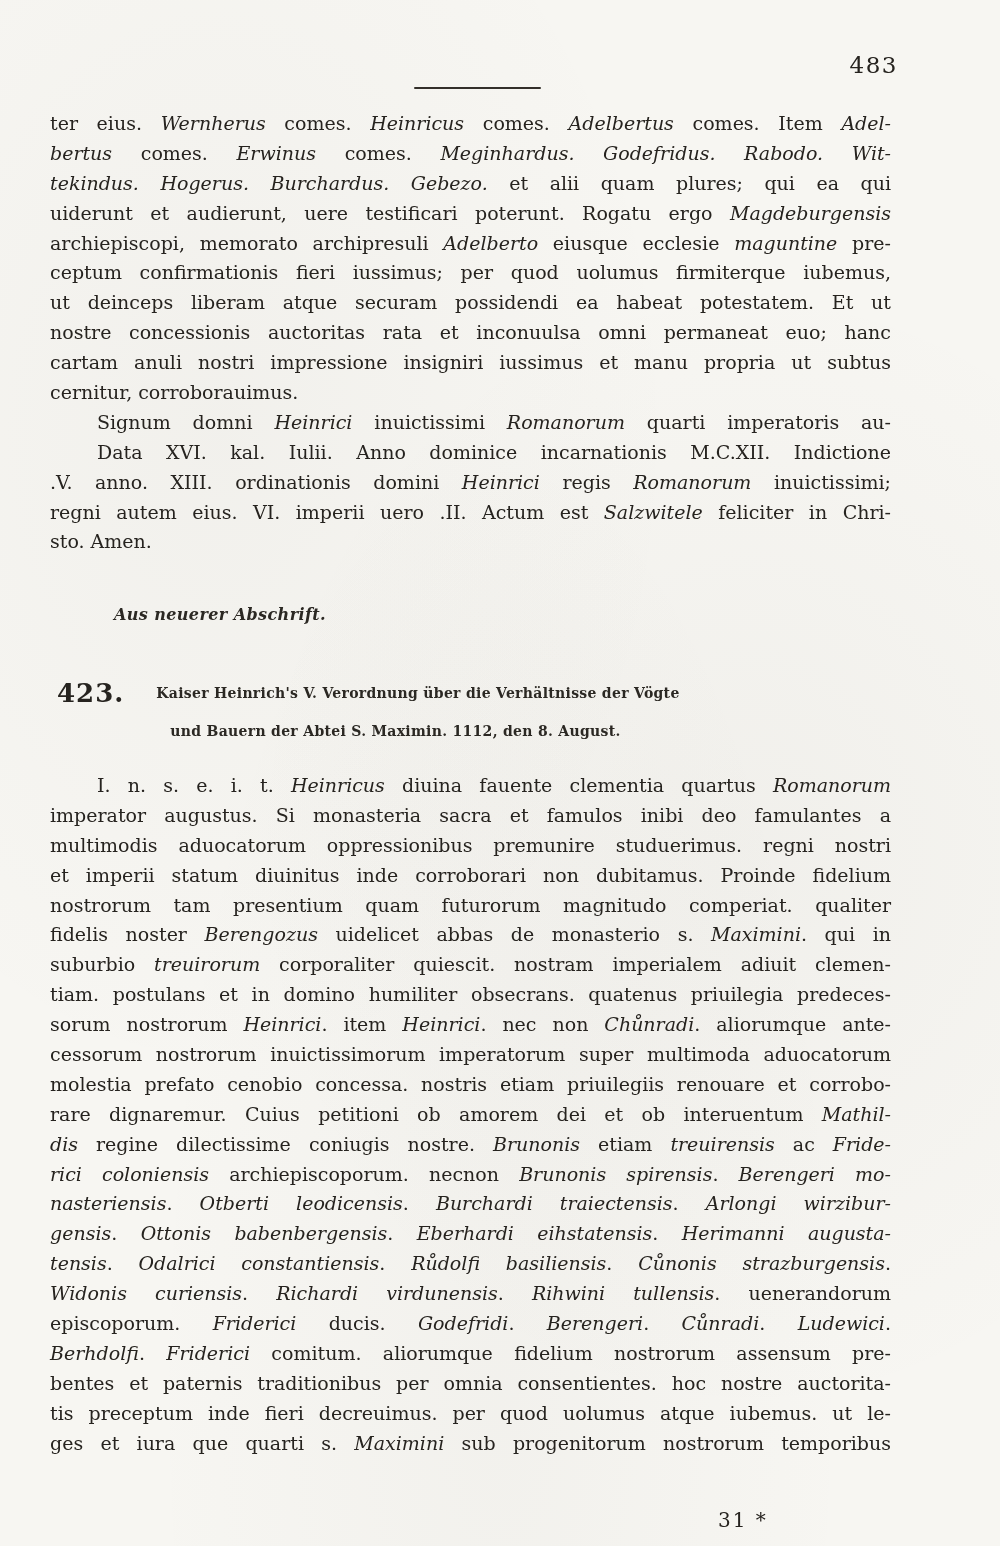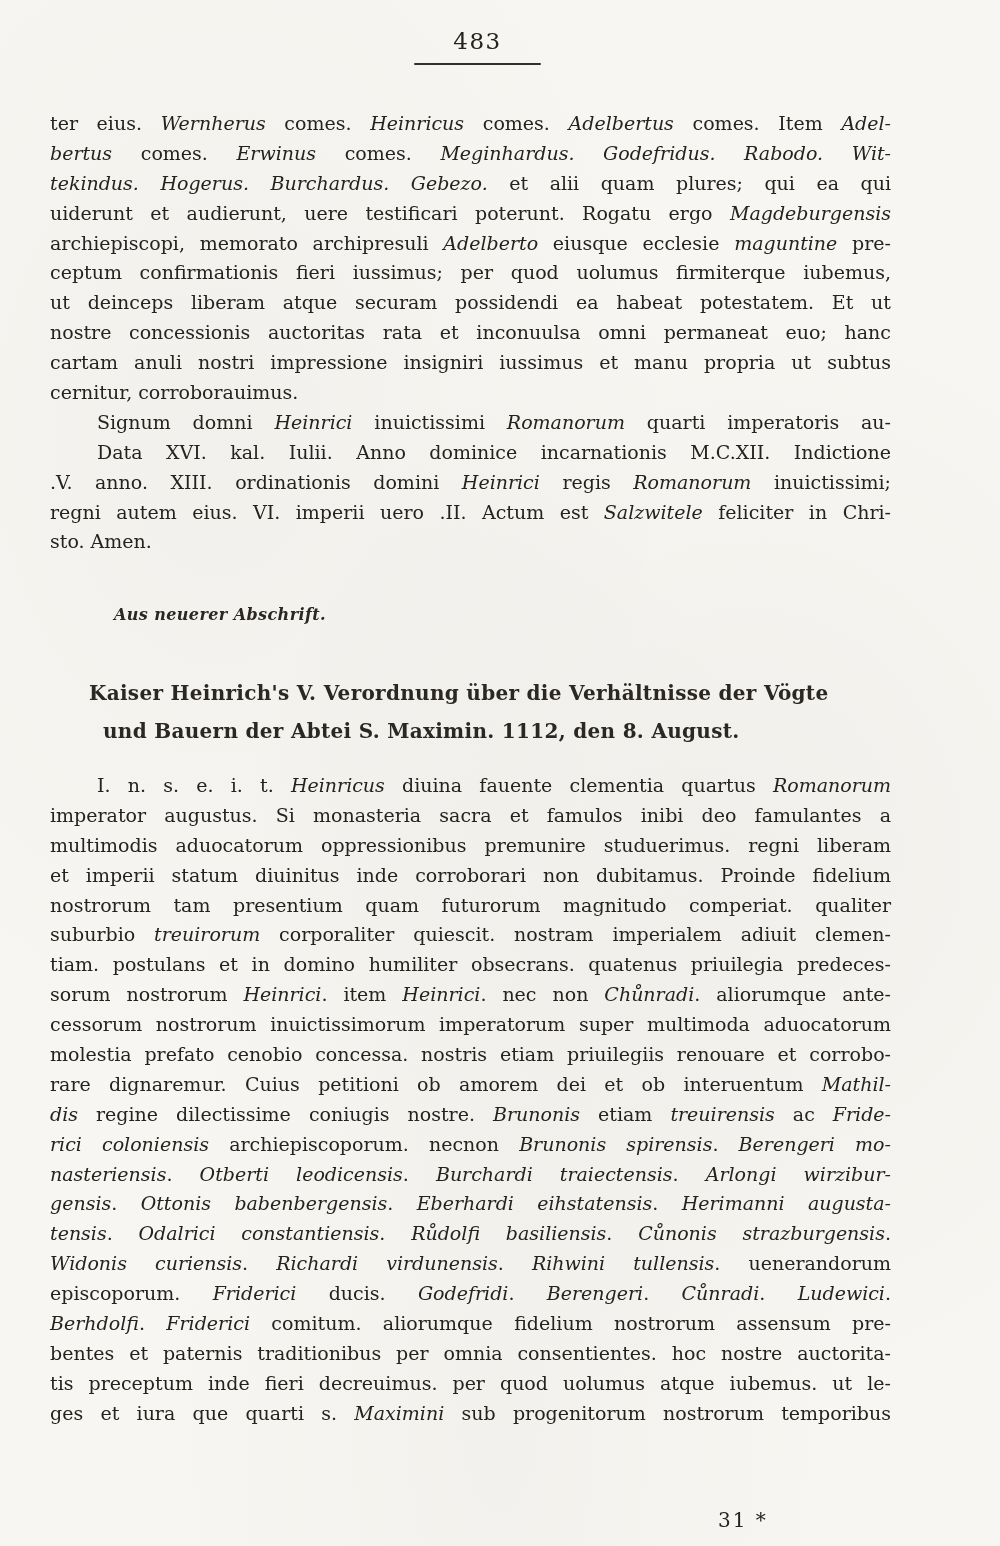--- a/index.html
+++ b/index.html
@@ -12,21 +12,21 @@
     background:
       radial-gradient(ellipse at 22% 28%, rgba(90,85,75,0.035), transparent 42%),
       radial-gradient(ellipse at 75% 55%, rgba(90,85,75,0.04), transparent 48%),
       radial-gradient(ellipse at 50% 90%, rgba(90,85,75,0.03), transparent 50%),
       var(--paper, #f7f6f2);
     color: var(--ink, #26231f);
     font-family:"DejaVu Serif", serif;
     overflow:hidden;
   }
 
-  .pagehead { position:absolute; top:28px; left:57px; width:841px; text-align:center; }
+  .pagehead { position:absolute; top:52px; left:57px; width:841px; text-align:right; }
   .pagenum  { font-size:23px; letter-spacing:1.5px; }
   .pagenum-rule { width:127px; height:2px; background:#332f2a; margin:9px auto 0; border-radius:1px; }
 
   .textblock { position:absolute; left:50px; width:841px; font-size:19px; }
   .block1 { top:109px; }
   .block2 { top:771px; }
 
   .line {
     height:29.9px; line-height:29.9px;
     white-space:nowrap;
@@ -39,21 +39,21 @@
 
   .source-note {
     position:absolute; left:114px; top:605px;
     font-size:16px; font-weight:bold; letter-spacing:0.4px;
     color:#2b2823;
     font-style:italic;
   }
 
   .entry-heading { position:absolute; left:57px; top:674px; width:841px; display:flex; }
   .entry-number { font-size:26px; font-weight:bold; letter-spacing:1px; line-height:38px; }
-  .entry-title  { margin-left:32px; font-size:20px; font-weight:bold; line-height:38px; letter-spacing:0.3px; color:#2b2823; }
+  .entry-title  { margin-left:32px; font-size:14px; font-weight:bold; line-height:38px; letter-spacing:0.3px; color:#2b2823; }
   .entry-title .line2 { padding-left:14px; }
 
   .signature-mark { position:absolute; left:718px; top:1508px; font-size:20px; letter-spacing:2px; }
 </style>
 </head>
 <body>
 
 <div class="page">
 
   <header class="pagehead">
@@ -75,32 +75,34 @@
       <div class="line indent"><span>Signum domni </span><span class="it">Heinrici</span><span> inuictissimi </span><span class="it">Romanorum</span><span> quarti imperatoris au-</span></div>
       <div class="line indent"><span>Data XVI. kal. Iulii. Anno dominice incarnationis M.C.XII. Indictione</span></div>
       <div class="line"><span>.V. anno. XIII. ordinationis domini </span><span class="it">Heinrici</span><span> regis </span><span class="it">Romanorum</span><span> inuictissimi;</span></div>
       <div class="line"><span>regni autem eius. VI. imperii uero .II. Actum est </span><span class="it">Salzwitele</span><span> feliciter in Chri-</span></div>
       <div class="line nojust"><span>sto. Amen.</span></div>
     </section>
 
   <div class="source-note">Aus neuerer Abschrift.</div>
 
   <section class="entry-heading">
+    <span class="entry-number">423.</span>
     <div class="entry-title">
       <div class="entry-title-line">Kaiser Heinrich's V. Verordnung über die Verhältnisse der Vögte</div>
       <div class="entry-title-line line2">und Bauern der Abtei S. Maximin.  1112, den 8. August.</div>
     </div>
   </section>
 
   <section class="textblock block2" id="block2">
       <div class="line indent"><span>I. n. s. e. i. t. </span><span class="it">Heinricus</span><span> diuina fauente clementia quartus </span><span class="it">Romanorum</span></div>
       <div class="line"><span>imperator augustus. Si monasteria sacra et famulos inibi deo famulantes a</span></div>
-      <div class="line"><span>multimodis aduocatorum oppressionibus premunire studuerimus. regni liberam</span></div>
+      <div class="line"><span>multimodis aduocatorum oppressionibus premunire studuerimus. regni nostri</span></div>
       <div class="line"><span>et imperii statum diuinitus inde corroborari non dubitamus. Proinde fidelium</span></div>
       <div class="line"><span>nostrorum tam presentium quam futurorum magnitudo comperiat. qualiter</span></div>
+      <div class="line"><span>fidelis noster </span><span class="it">Berengozus</span><span> uidelicet abbas de monasterio s. </span><span class="it">Maximini</span><span>. qui in</span></div>
       <div class="line"><span>suburbio </span><span class="it">treuirorum</span><span> corporaliter quiescit. nostram imperialem adiuit clemen-</span></div>
       <div class="line"><span>tiam. postulans et in domino humiliter obsecrans. quatenus priuilegia predeces-</span></div>
       <div class="line"><span>sorum nostrorum </span><span class="it">Heinrici</span><span>. item </span><span class="it">Heinrici</span><span>. nec non </span><span class="it">Chůnradi</span><span>. aliorumque ante-</span></div>
       <div class="line"><span>cessorum nostrorum inuictissimorum imperatorum super multimoda aduocatorum</span></div>
       <div class="line"><span>molestia prefato cenobio concessa. nostris etiam priuilegiis renouare et corrobo-</span></div>
       <div class="line"><span>rare dignaremur. Cuius petitioni ob amorem dei et ob interuentum </span><span class="it">Mathil-</span></div>
       <div class="line"><span class="it">dis</span><span> regine dilectissime coniugis nostre. </span><span class="it">Brunonis</span><span> etiam </span><span class="it">treuirensis</span><span> ac </span><span class="it">Fride-</span></div>
       <div class="line"><span class="it">rici coloniensis</span><span> archiepiscoporum. necnon </span><span class="it">Brunonis spirensis</span><span>. </span><span class="it">Berengeri mo-</span></div>
       <div class="line"><span class="it">nasteriensis</span><span>. </span><span class="it">Otberti leodicensis</span><span>. </span><span class="it">Burchardi traiectensis</span><span>. </span><span class="it">Arlongi wirzibur-</span></div>
       <div class="line"><span class="it">gensis</span><span>. </span><span class="it">Ottonis babenbergensis</span><span>. </span><span class="it">Eberhardi eihstatensis</span><span>. </span><span class="it">Herimanni augusta-</span></div>

